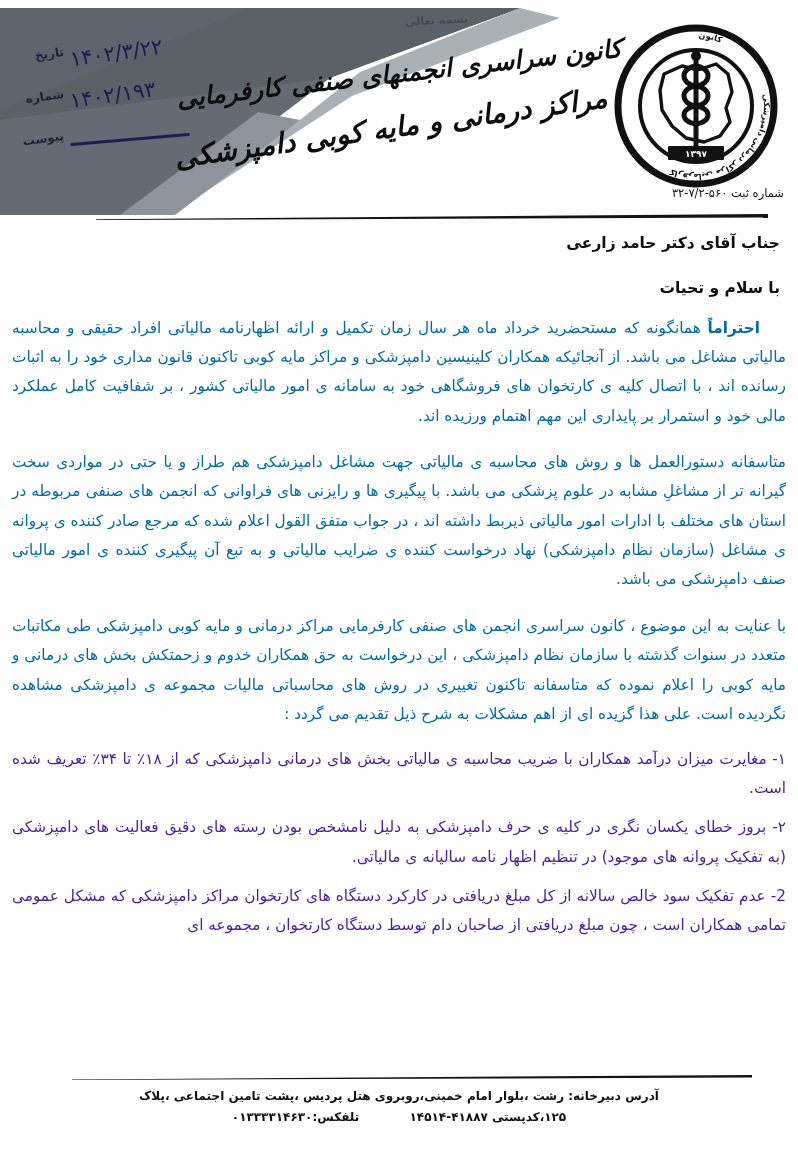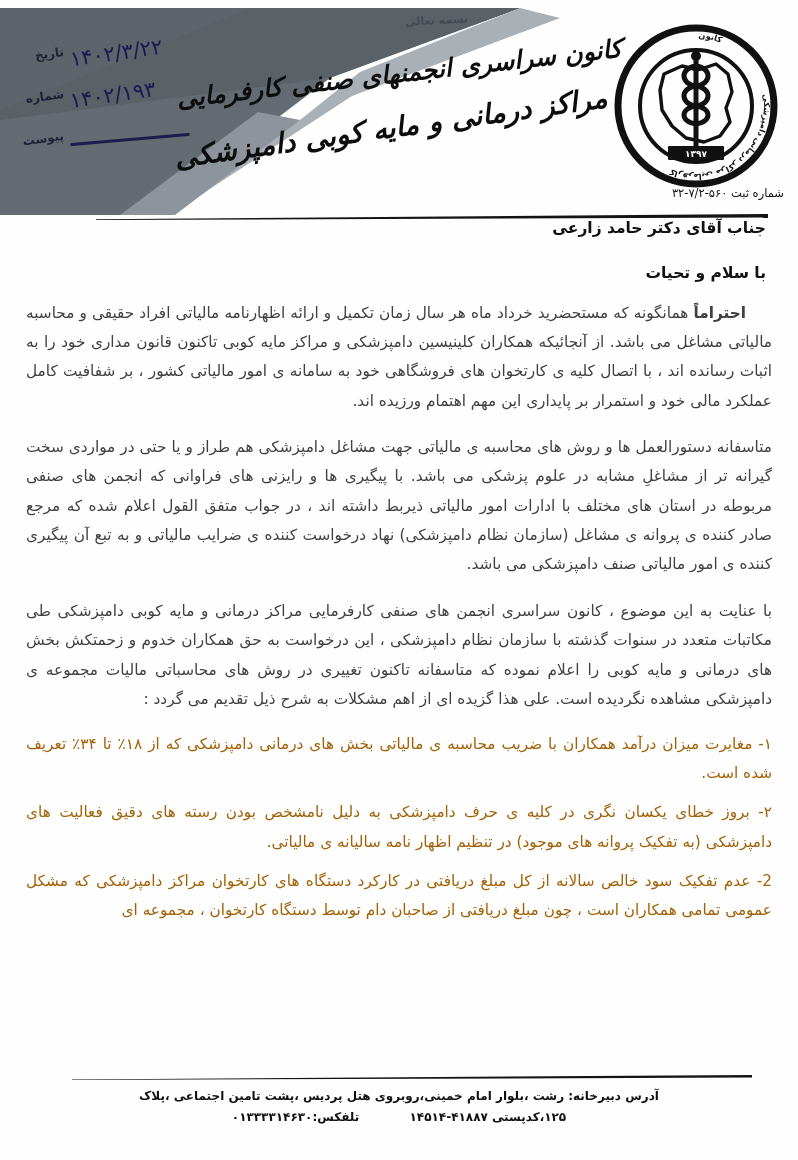--- a/index.html
+++ b/index.html
@@ -132,24 +132,24 @@
     position: absolute;
     left: 96px;
     top: 214px;
     width: 672px;
     height: 6px;
   }
 
   
   .content {
     position: absolute;
-    top: 216px;
+    top: 231px;
     left: 0;
     width: 798px;
-    padding: 0 26px;
+    padding: 0 12px;
     box-sizing: border-box;
     color: #111;
   }
   .addressee {
     text-align: right;
     padding-right: 6px;
   }
   .addressee div {
     font-size: 15.5px;
     font-weight: bold;
@@ -162,37 +162,37 @@
     font-size: 15.5px;
     font-weight: bold;
   }
   .para {
     margin-top: 17px;
     font-size: 15.3px;
     line-height: 1.92;
     text-align: justify;
     text-justify: inter-word;
     letter-spacing: -0.15px;
-    color: #404040;
+    color: #0369a1;
   }
   .para.first { text-indent: 26px; }
   .para .lead {
     font-weight: bold;
   }
 
   .list {
     margin-top: 12px;
   }
   .list-item {
     font-size: 15.3px;
     line-height: 1.92;
     text-align: justify;
     letter-spacing: -0.15px;
     margin-top: 10px;
-    color: #a16207;
+    color: #4c1d95;
   }
 
   
   .rule-bottom {
     position: absolute;
     left: 72px;
     top: 1075px;
     width: 680px;
     height: 5px;
   }

